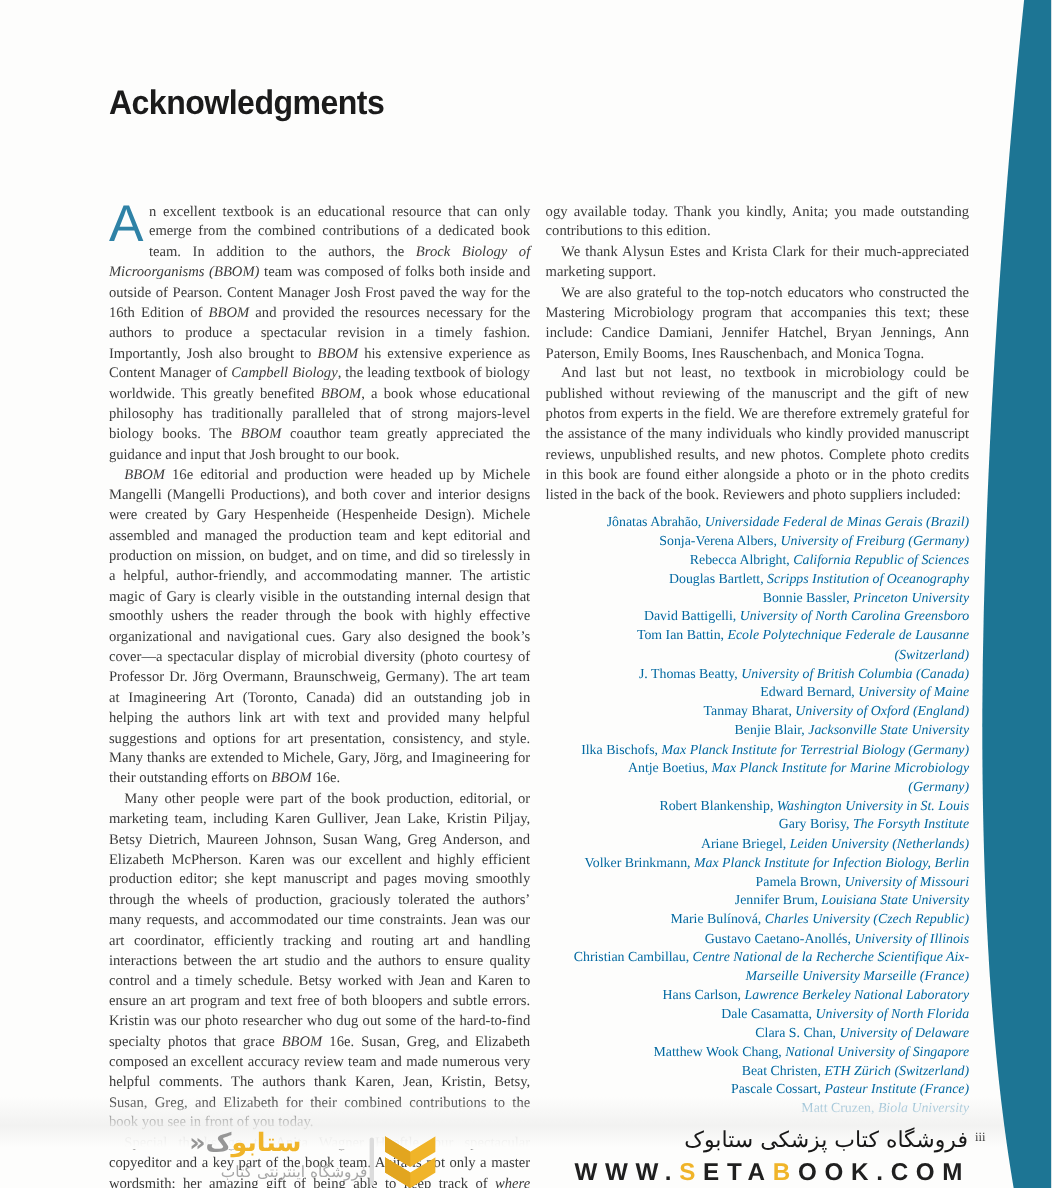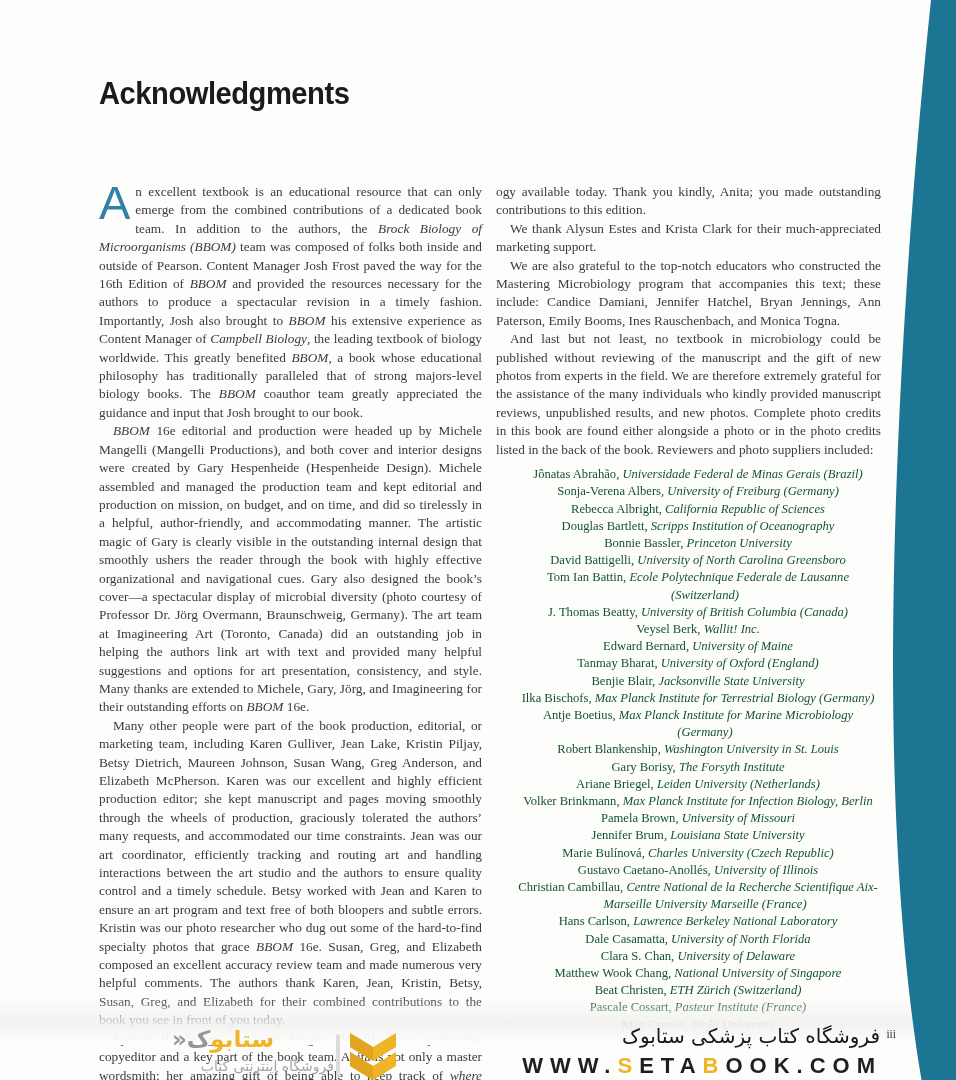--- a/index.html
+++ b/index.html
@@ -25,22 +25,22 @@
   .col-right { left: 496px; width: 385px; }
   .col p { margin: 0; }
   .col p.indent { text-indent: 14px; }
   .dropcap {
     float: left; font-family: "Liberation Sans", sans-serif;
     font-size: 47px; line-height: 36px; padding: 2px 5px 0 0;
     color: #2f82a6; font-weight: 400;
   }
   .reviewer-list {
     margin-top: 7px; padding-left: 19px;
-    font-size: 12.6px; line-height: 17.2px; color: #14532d;
-    text-align: center;
+    font-size: 12.6px; line-height: 17.2px; color: #0369a1;
+    text-align: right;
   }
   .rev { padding-left: 14px; text-indent: -14px; }
   .rev.faded { opacity: .45; }
   .rev-aff { }
   .fade-out {
     position: absolute; left: 0; top: 997px; width: 914px; height: 48px;
     background: linear-gradient(180deg, rgba(253,253,252,0) 0%,
                 rgba(240,240,239,.85) 55%, #fdfdfc 96%);
     pointer-events: none;
   }
@@ -106,21 +106,20 @@
       </div>
     <div class="reviewer-list">
         <div class="rev"><span class="rev-name">Jônatas Abrahão, </span><i class="rev-aff">Universidade Federal de Minas Gerais (Brazil)</i></div>
         <div class="rev"><span class="rev-name">Sonja-Verena Albers, </span><i class="rev-aff">University of Freiburg (Germany)</i></div>
         <div class="rev"><span class="rev-name">Rebecca Albright, </span><i class="rev-aff">California Republic of Sciences</i></div>
         <div class="rev"><span class="rev-name">Douglas Bartlett, </span><i class="rev-aff">Scripps Institution of Oceanography</i></div>
         <div class="rev"><span class="rev-name">Bonnie Bassler, </span><i class="rev-aff">Princeton University</i></div>
         <div class="rev"><span class="rev-name">David Battigelli, </span><i class="rev-aff">University of North Carolina Greensboro</i></div>
         <div class="rev"><span class="rev-name">Tom Ian Battin, </span><i class="rev-aff">Ecole Polytechnique Federale de Lausanne (Switzerland)</i></div>
         <div class="rev"><span class="rev-name">J. Thomas Beatty, </span><i class="rev-aff">University of British Columbia (Canada)</i></div>
-        <div class="rev"><span class="rev-name">Veysel Berk, </span><i class="rev-aff">Wallit! Inc.</i></div>
         <div class="rev"><span class="rev-name">Edward Bernard, </span><i class="rev-aff">University of Maine</i></div>
         <div class="rev"><span class="rev-name">Tanmay Bharat, </span><i class="rev-aff">University of Oxford (England)</i></div>
         <div class="rev"><span class="rev-name">Benjie Blair, </span><i class="rev-aff">Jacksonville State University</i></div>
         <div class="rev"><span class="rev-name">Ilka Bischofs, </span><i class="rev-aff">Max Planck Institute for Terrestrial Biology (Germany)</i></div>
         <div class="rev"><span class="rev-name">Antje Boetius, </span><i class="rev-aff">Max Planck Institute for Marine Microbiology (Germany)</i></div>
         <div class="rev"><span class="rev-name">Robert Blankenship, </span><i class="rev-aff">Washington University in St. Louis</i></div>
         <div class="rev"><span class="rev-name">Gary Borisy, </span><i class="rev-aff">The Forsyth Institute</i></div>
         <div class="rev"><span class="rev-name">Ariane Briegel, </span><i class="rev-aff">Leiden University (Netherlands)</i></div>
         <div class="rev"><span class="rev-name">Volker Brinkmann, </span><i class="rev-aff">Max Planck Institute for Infection Biology, Berlin</i></div>
         <div class="rev"><span class="rev-name">Pamela Brown, </span><i class="rev-aff">University of Missouri</i></div>

